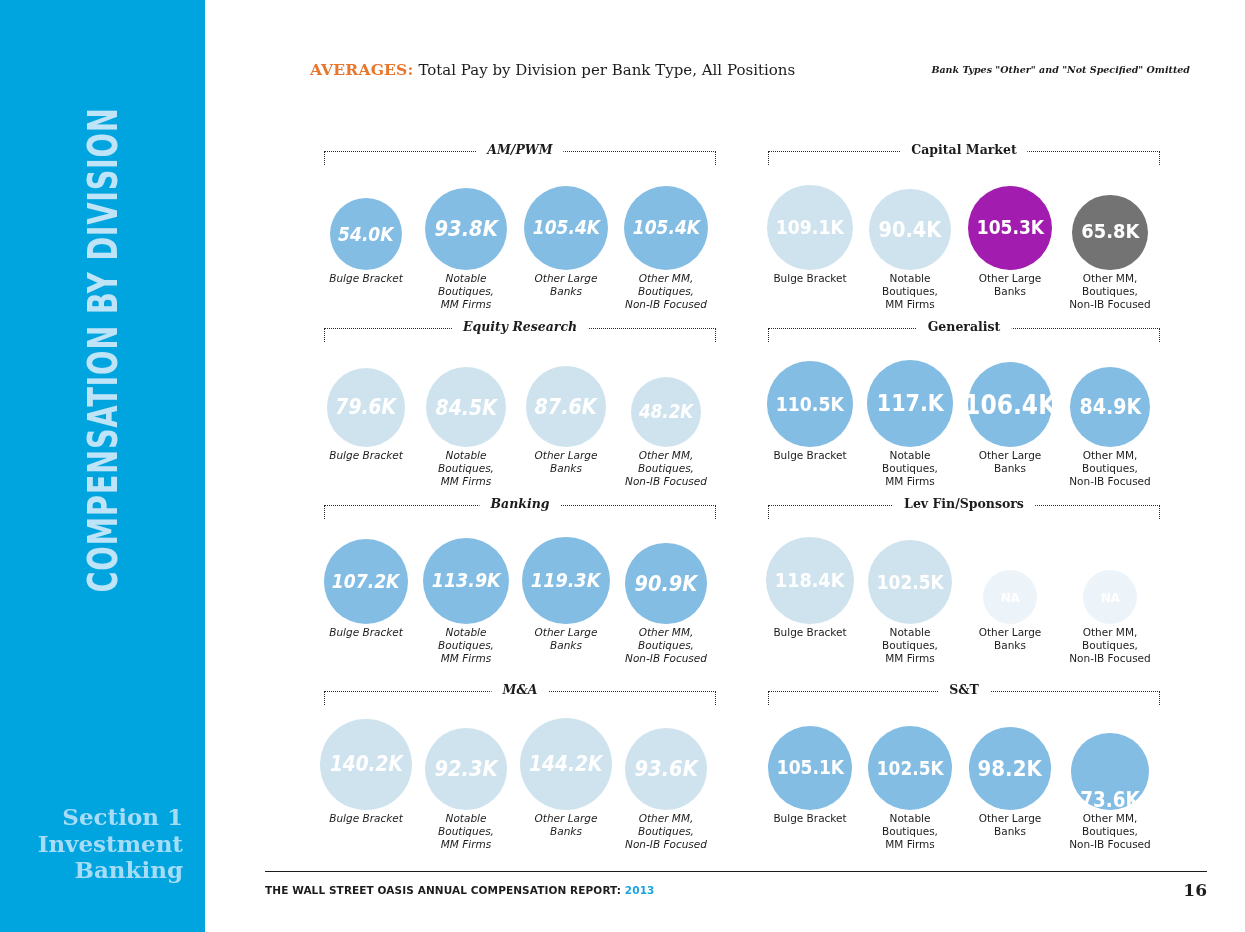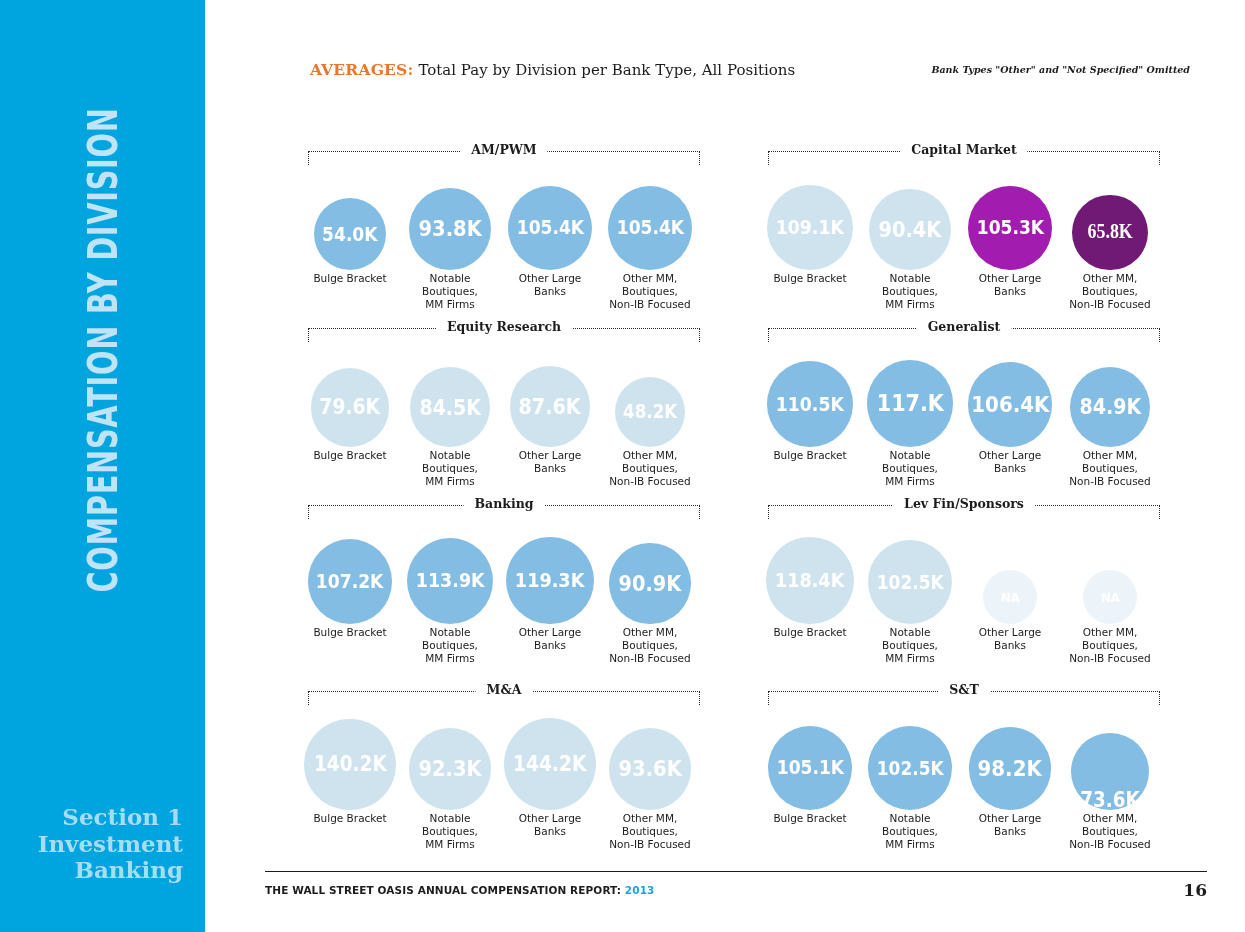--- a/index.html
+++ b/index.html
@@ -68,21 +68,21 @@
   }
 
   
   #grid{
     position:absolute;left:95px;top:130px;width:960px;
   }
   .panel{
     position:absolute;
     width:400px;height:177px;
   }
-  .panel.col0{left:0;}
+  .panel.col0{left:16px;font-style:italic;}
   .panel.col1{left:460px;}
   .panel.row0{top:0;}
   .panel.row1{top:177px;}
   .panel.row2{top:354px;}
   .panel.row3{top:540px;}
 
   
   .bracket{
     position:absolute;left:8px;top:12px;width:392px;height:20px;
   }
@@ -241,21 +241,21 @@
             <div class="circle" style="width: 81.1723px; height: 81.1723px; background: rgb(207, 227, 239); font-size: 21.5px;">
               <span>90.4K</span>
             </div>
           </div>
           <div class="bcell">
             <div class="circle" style="width: 84.436px; height: 84.436px; background: #a21caf; font-size: 19px;">
               <span>105.3K</span>
             </div>
           </div>
           <div class="bcell">
-            <div class="circle" style="width: 75.1264px; height: 75.1264px; background: #701a75; font-size: 19.9px; font-family: Liberation Serif, serif;">
+            <div class="circle" style="width: 75.1264px; height: 75.1264px; background: #737373; font-size: 19.9px;">
               <span>65.8K</span>
             </div>
           </div>
         </div>
         <div class="labels">
           <div class="lcell">
             <div>Bulge Bracket</div>
           </div>
           <div class="lcell">
             <div>Notable</div>
@@ -334,21 +334,21 @@
             <div class="circle" style="width: 85.52px; height: 85.52px; background: rgb(132, 189, 228); font-size: 19.2px;">
               <span>110.5K</span>
             </div>
           </div>
           <div class="bcell">
             <div class="circle" style="width: 86.8397px; height: 86.8397px; background: rgb(132, 189, 228); font-size: 23px;">
               <span>117.K</span>
             </div>
           </div>
           <div class="bcell">
-            <div class="circle" style="width: 84.6675px; height: 84.6675px; background: rgb(132, 189, 228); font-size: 22px;">
+            <div class="circle" style="width: 84.6675px; height: 84.6675px; background: rgb(132, 189, 228); font-size: 26px;">
               <span>106.4K</span>
             </div>
           </div>
           <div class="bcell">
             <div class="circle" style="width: 79.9002px; height: 79.9002px; background: rgb(132, 189, 228); font-size: 21.2px;">
               <span>84.9K</span>
             </div>
           </div>
         </div>
         <div class="labels">

